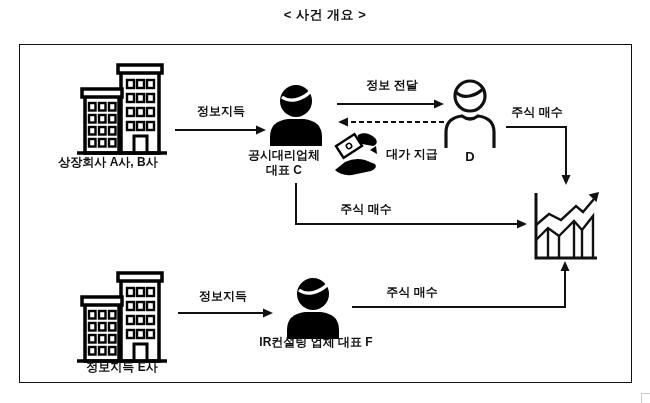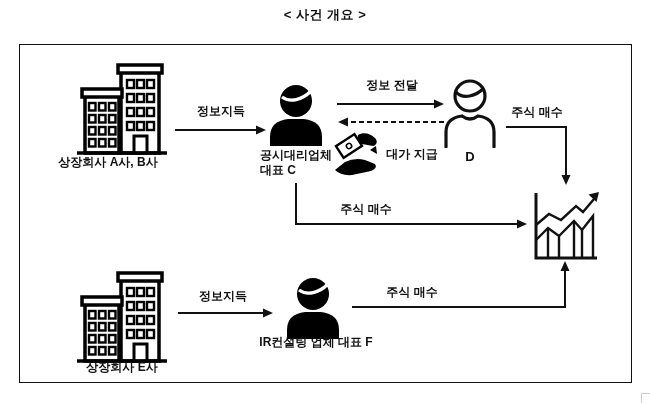--- a/index.html
+++ b/index.html
@@ -13,21 +13,21 @@
     position:absolute;top:6px;left:50%;transform:translateX(-50%);
     font-size:13px;font-weight:bold;letter-spacing:.5px;white-space:nowrap;
   }
   .frame{
     position:absolute;left:19px;top:44px;width:611px;height:337px;
     border:1.5px solid #111;background:#fff;
   }
   .icon{position:absolute;}
   .lbl{
     position:absolute;transform:translateX(-50%);
-    font-size:12px;font-weight:bold;white-space:nowrap;text-align:left;
+    font-size:12px;font-weight:bold;white-space:nowrap;text-align:center;
   }
   .lbl.multiline{white-space:pre-line;line-height:15px;}
   .connectors{position:absolute;left:0;top:0;pointer-events:none;}
   .corner-artifact{
     position:absolute;left:641px;top:393px;width:9px;height:9px;
     border-left:1px solid #ccc;border-top:1px solid #ccc;
   }
 </style>
 </head>
 <body>
@@ -147,28 +147,28 @@
       <rect x="13" y="67" width="6.5" height="7.5"></rect>
         <rect x="23" y="67" width="6.5" height="7.5"></rect>
         <rect x="33" y="67" width="6.5" height="7.5"></rect>
       <rect x="13" y="79" width="6.5" height="7.5"></rect>
         <rect x="23" y="79" width="6.5" height="7.5"></rect>
         <rect x="33" y="79" width="6.5" height="7.5"></rect>
     </g>
     <line x1="1" y1="93" x2="91" y2="93" stroke-width="3.5"></line>
   </g>
 </svg>
-<div class="lbl" style="left:122px;top:359px">상장회사 E사</div>
+<div class="lbl" style="left:122px;top:359px">정보지득 E사</div>
 
 <svg class="icon" style="left:263px;top:84px" width="66" height="62" viewBox="0 0 66 62">
   <circle cx="33" cy="17" r="16" fill="#000"></circle>
   <path d="M19,13 C27,19 39,16 48,7" stroke="#fff" stroke-width="3.2" fill="none"></path>
   <path d="M7,62 V53 Q7,37 25,35 H41 Q59,37 59,53 V62 Z" fill="#000"></path>
 </svg>
-<div class="lbl multiline" style="left:296px;top:148px">공시대리업체
+<div class="lbl multiline" style="left:284px;top:148px">공시대리업체
 대표 C</div>
 
 <svg class="icon" style="left:442px;top:76px" width="60" height="72" viewBox="0 0 60 72">
   <circle cx="28" cy="20" r="15" fill="none" stroke="#111" stroke-width="3.2"></circle>
   <path d="M14,16 C21,24 34,20 42,12" fill="none" stroke="#111" stroke-width="3.2"></path>
   <path d="M4,71 V56 Q4,42 20,40 Q28,46 36,40 Q52,42 52,56 V71" fill="none" stroke="#111" stroke-width="3.2" stroke-linecap="round"></path>
 </svg>
 <div class="lbl" style="left:470px;top:149px;font-size:13px">D</div>
 
 <svg class="icon" style="left:332px;top:132px" width="46" height="44" viewBox="0 0 46 44">

